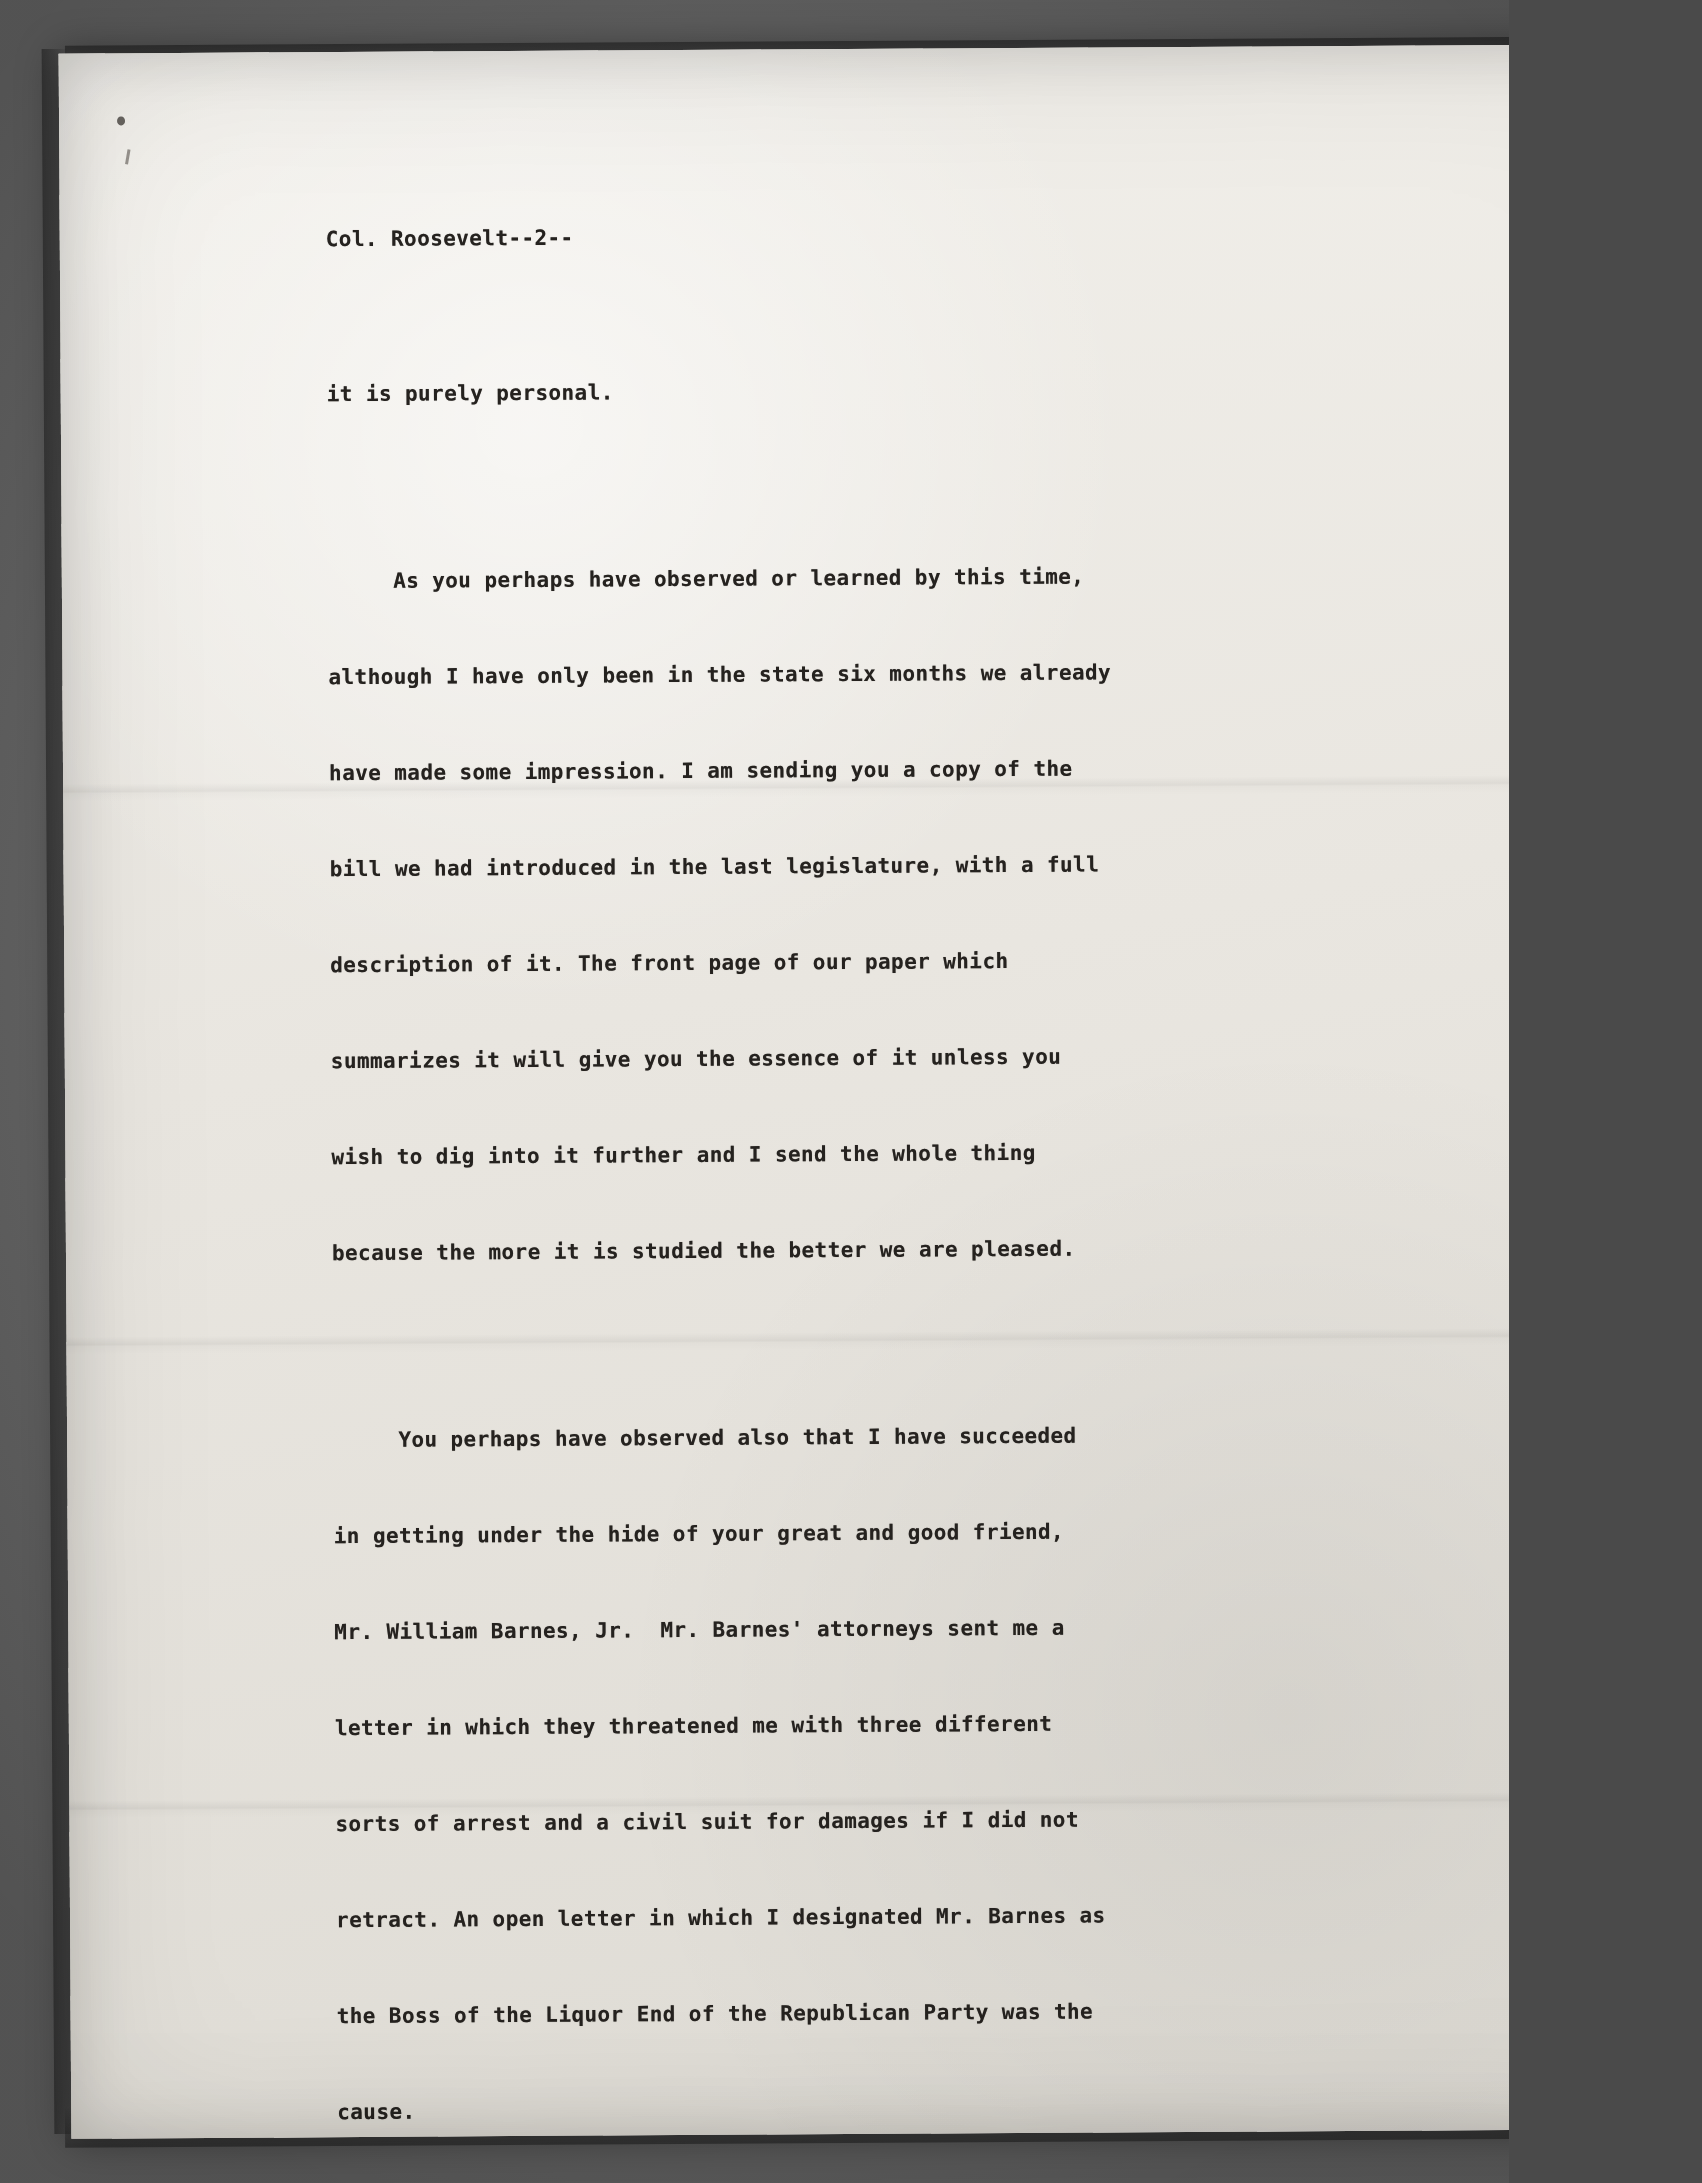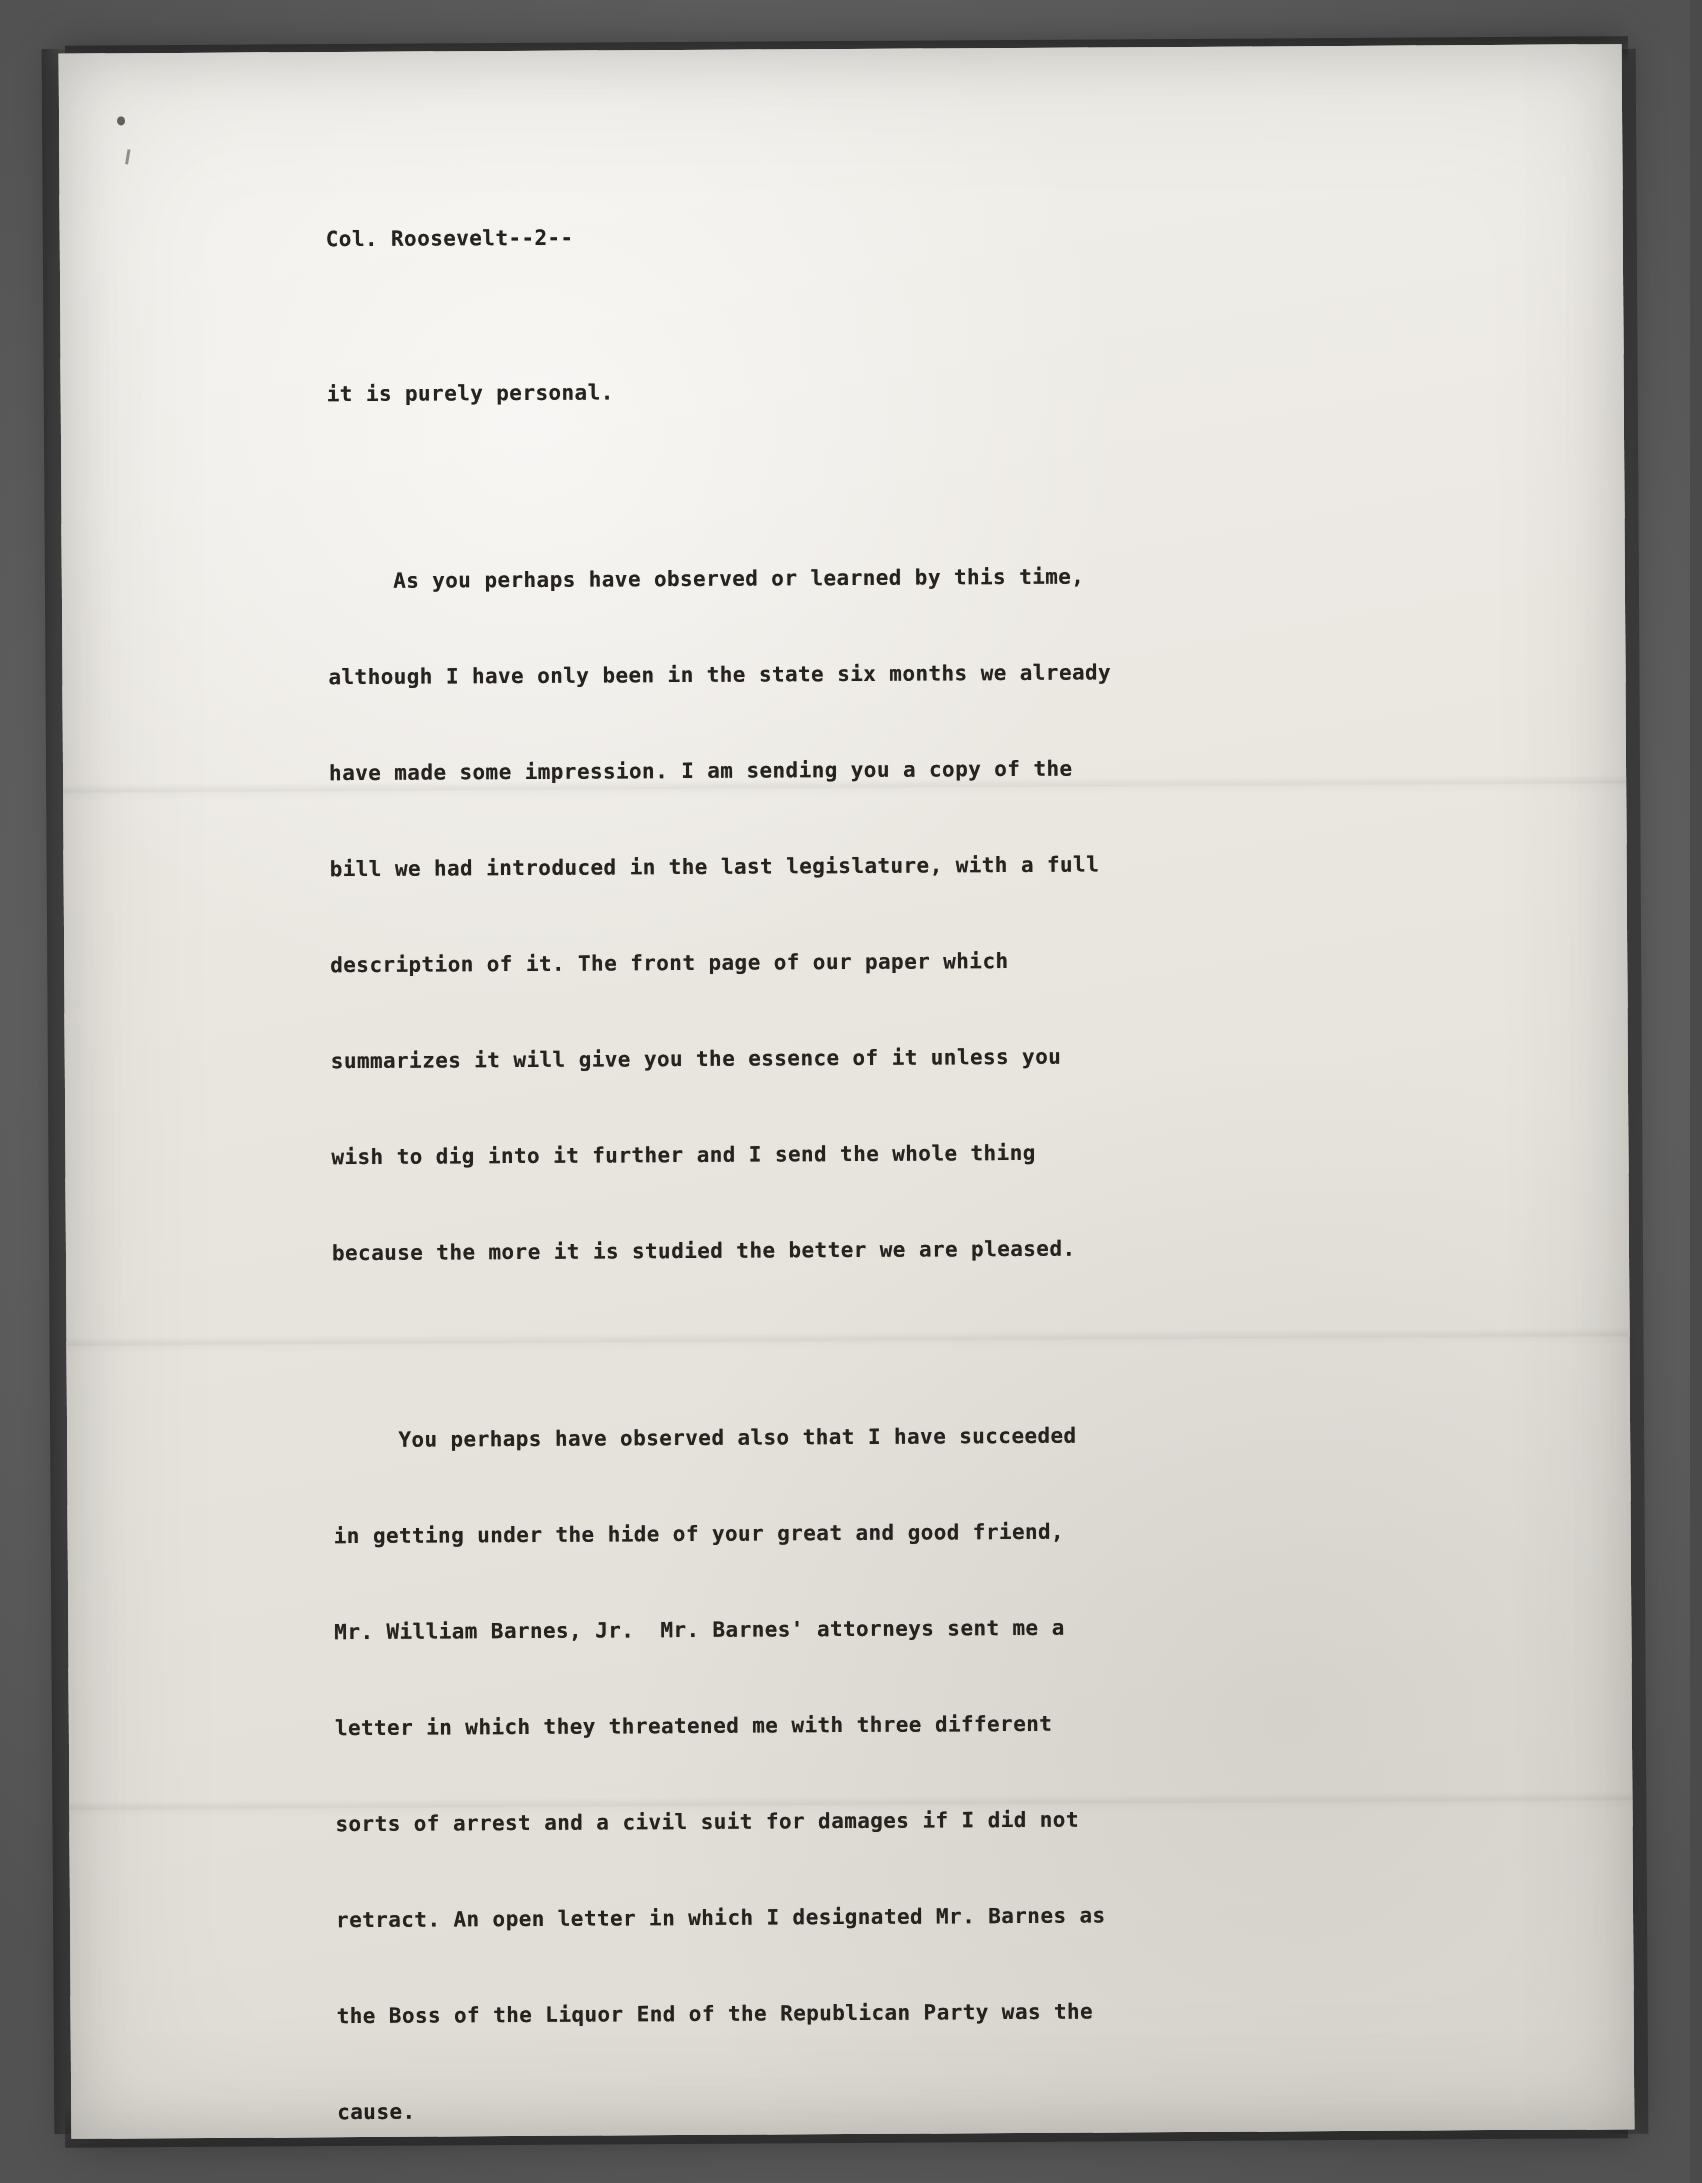--- a/index.html
+++ b/index.html
@@ -7,21 +7,21 @@
     padding: 0;
     background: #4a4a4a;
   }
   body {
     width: 1703px;
     height: 2183px;
     overflow: hidden;
   }
   .scan {
     position: relative;
-    width: 1690px;
+    width: 1509px;
     height: 2183px;
     background: #6e6e6e;
     background-image:
       radial-gradient(ellipse 70% 60% at 50% 45%, rgba(255,255,255,0.06), rgba(0,0,0,0.25) 100%);
     overflow: hidden;
   }
   
   .page {
     position: absolute;
     left: 65px;

